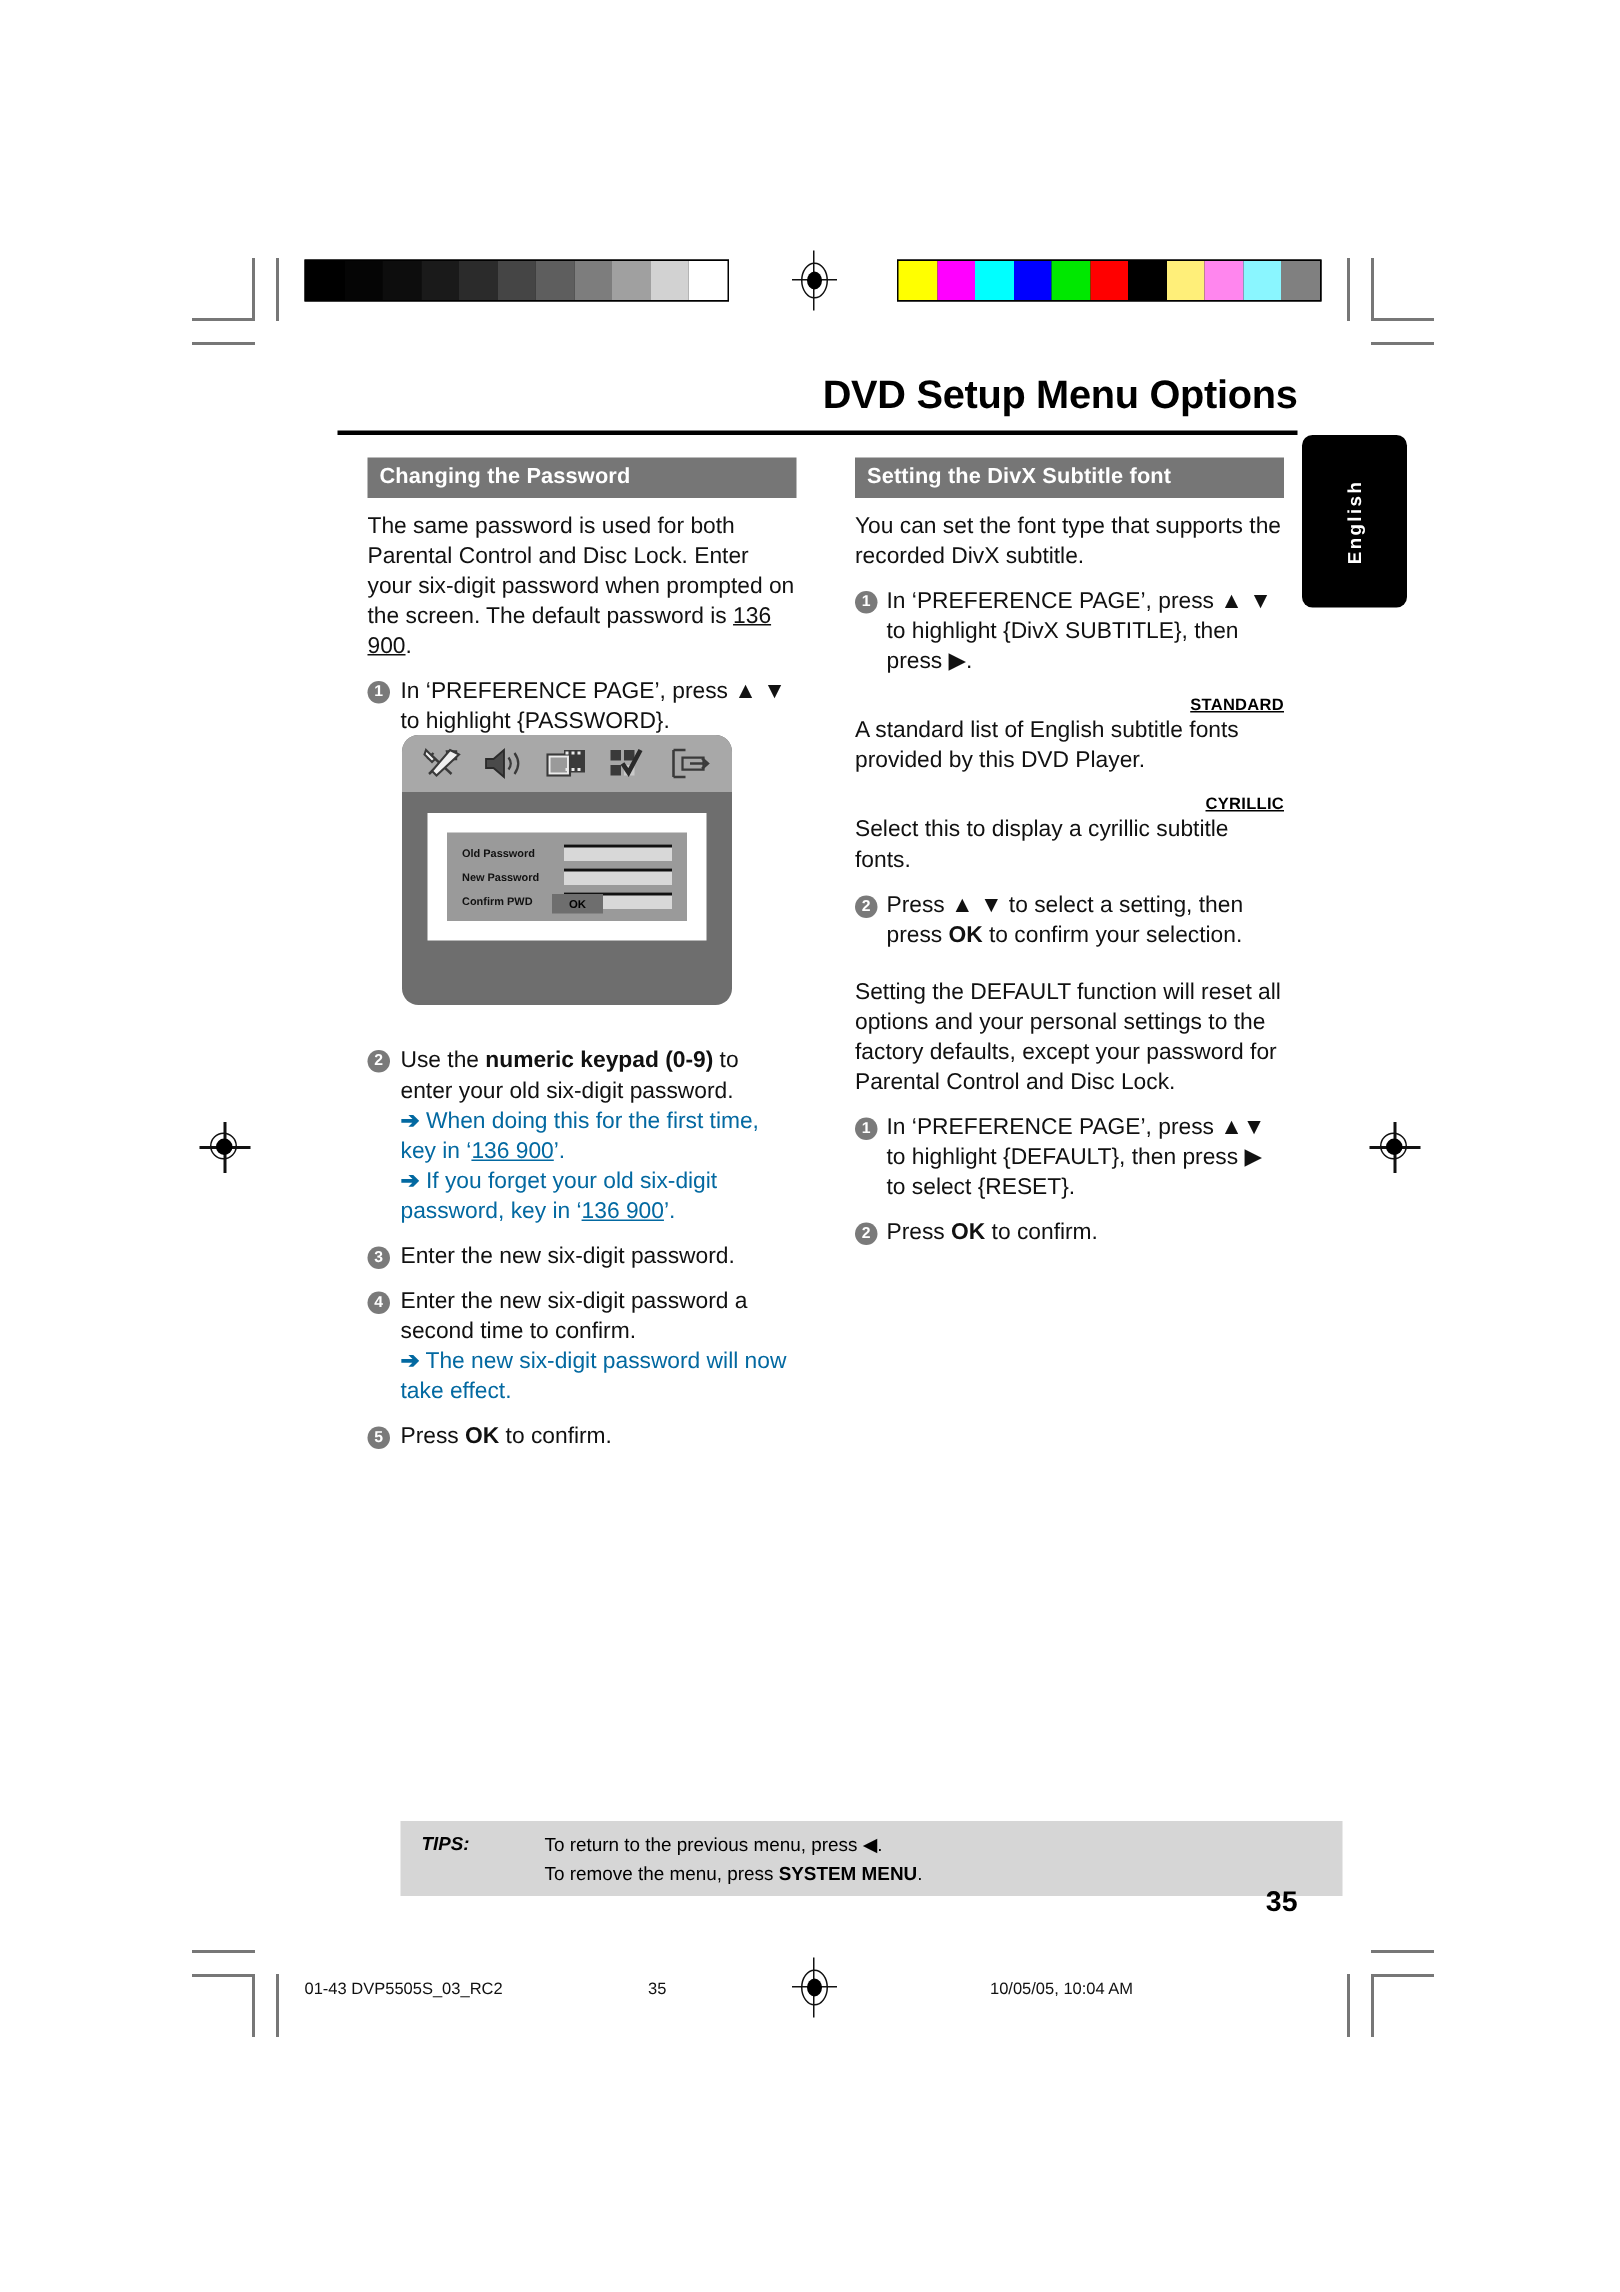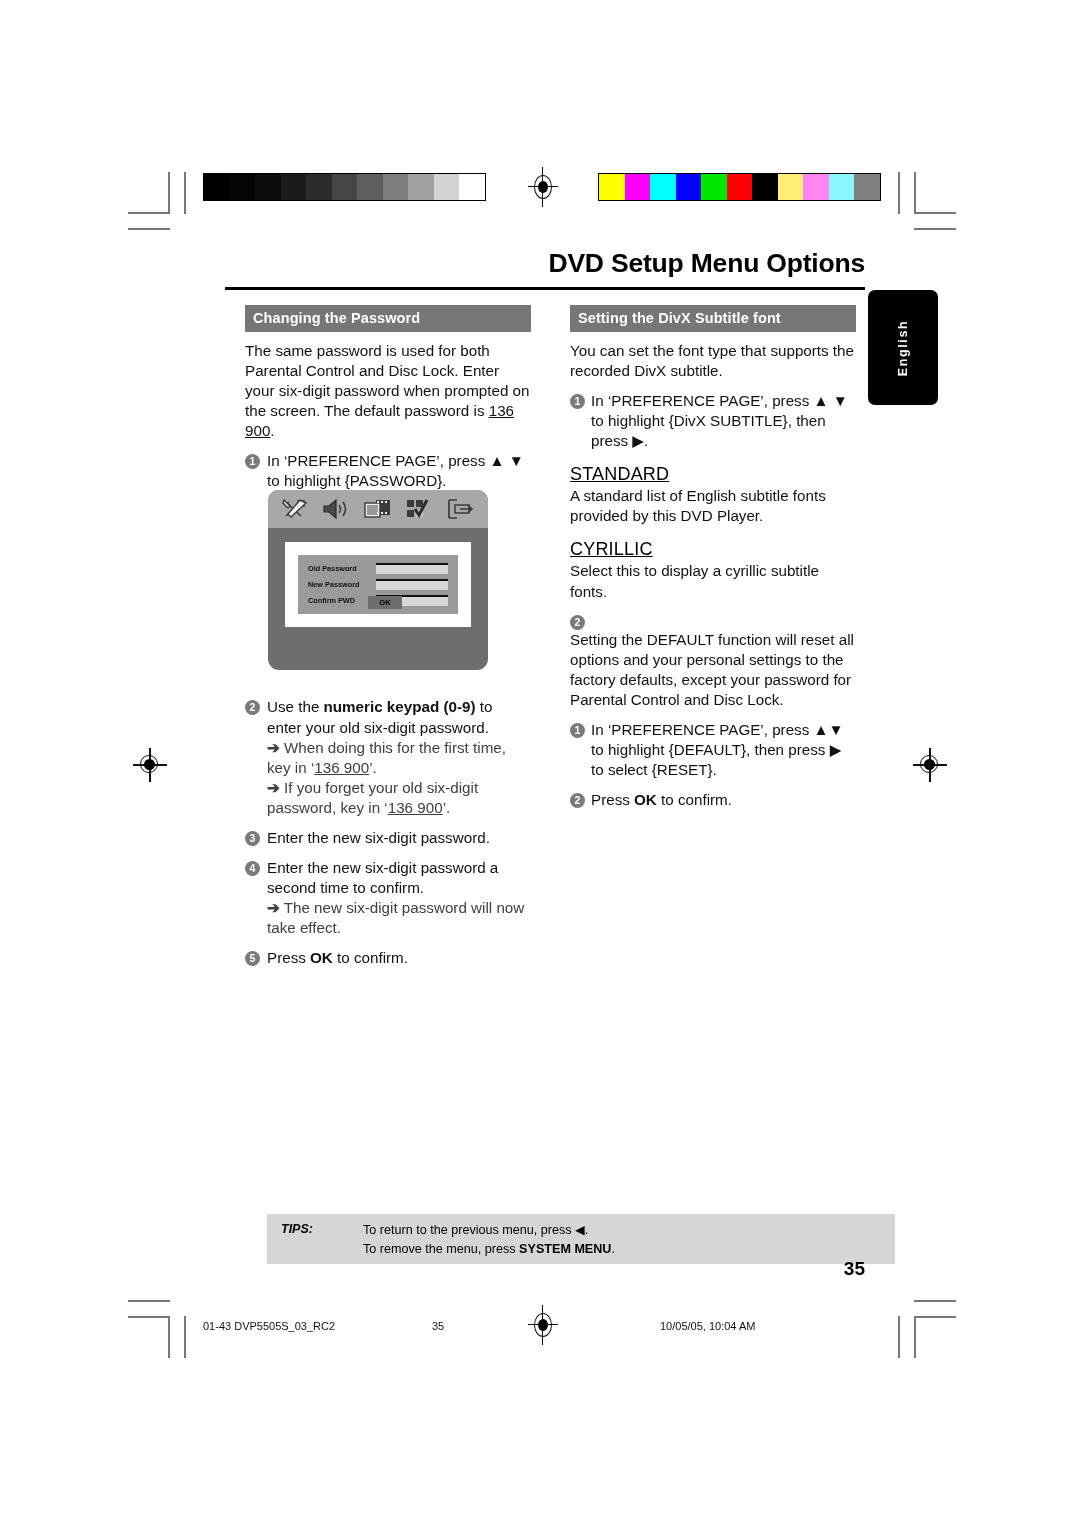--- a/index.html
+++ b/index.html
@@ -157,34 +157,35 @@
     font-size: 10.5px;
     font-weight: bold;
     line-height: 15px;
     text-align: center;
   }
   .step.right-col { padding-left: 21px; }
 
   .sub {
     font-size: 15.2px;
     line-height: 1.32;
-    color: #404040;
+    color: #0369a1;
   }
   .arrow { font-weight: bold; }
 
   u.pw { text-decoration: underline; }
   b { font-weight: bold; }
 
   .subhead {
-    font-size: 18px;
-    font-weight: normal;
+    font-size: 11px;
+    font-weight: bold;
     text-decoration: underline;
     margin-top: 13px;
     margin-bottom: 1px;
     letter-spacing: 0.2px;
+    text-align: right;
   }
 
   
   .osd {
     position: absolute;
     left: 268px; top: 490px;
     width: 220px; height: 180px;
     background: #6e6e6e;
     border-radius: 11px;
     box-sizing: border-box;
@@ -487,20 +488,21 @@
   </div>
 
   <div class="subhead">STANDARD</div>
   <p class="body">A standard list of English subtitle fonts provided by this DVD Player.</p>
 
   <div class="subhead">CYRILLIC</div>
   <p class="body">Select this to display a cyrillic subtitle fonts.</p>
 
   <div class="step right-col">
     <span class="num">2</span>
+    <span><span>Press ▲ ▼ to select a setting, then press </span><b>OK</b><span> to confirm your selection.</span></span>
   </div>
 
   <div class="spacer-16"></div>
 
 
   <p class="body">Setting the DEFAULT function will reset all options and your personal settings to the factory defaults, except your password for Parental Control and Disc Lock.</p>
 
   <div class="step right-col">
     <span class="num">1</span>
     <span>In ‘PREFERENCE PAGE’, press ▲▼ to highlight {DEFAULT}, then press ▶  to select {RESET}.</span>

